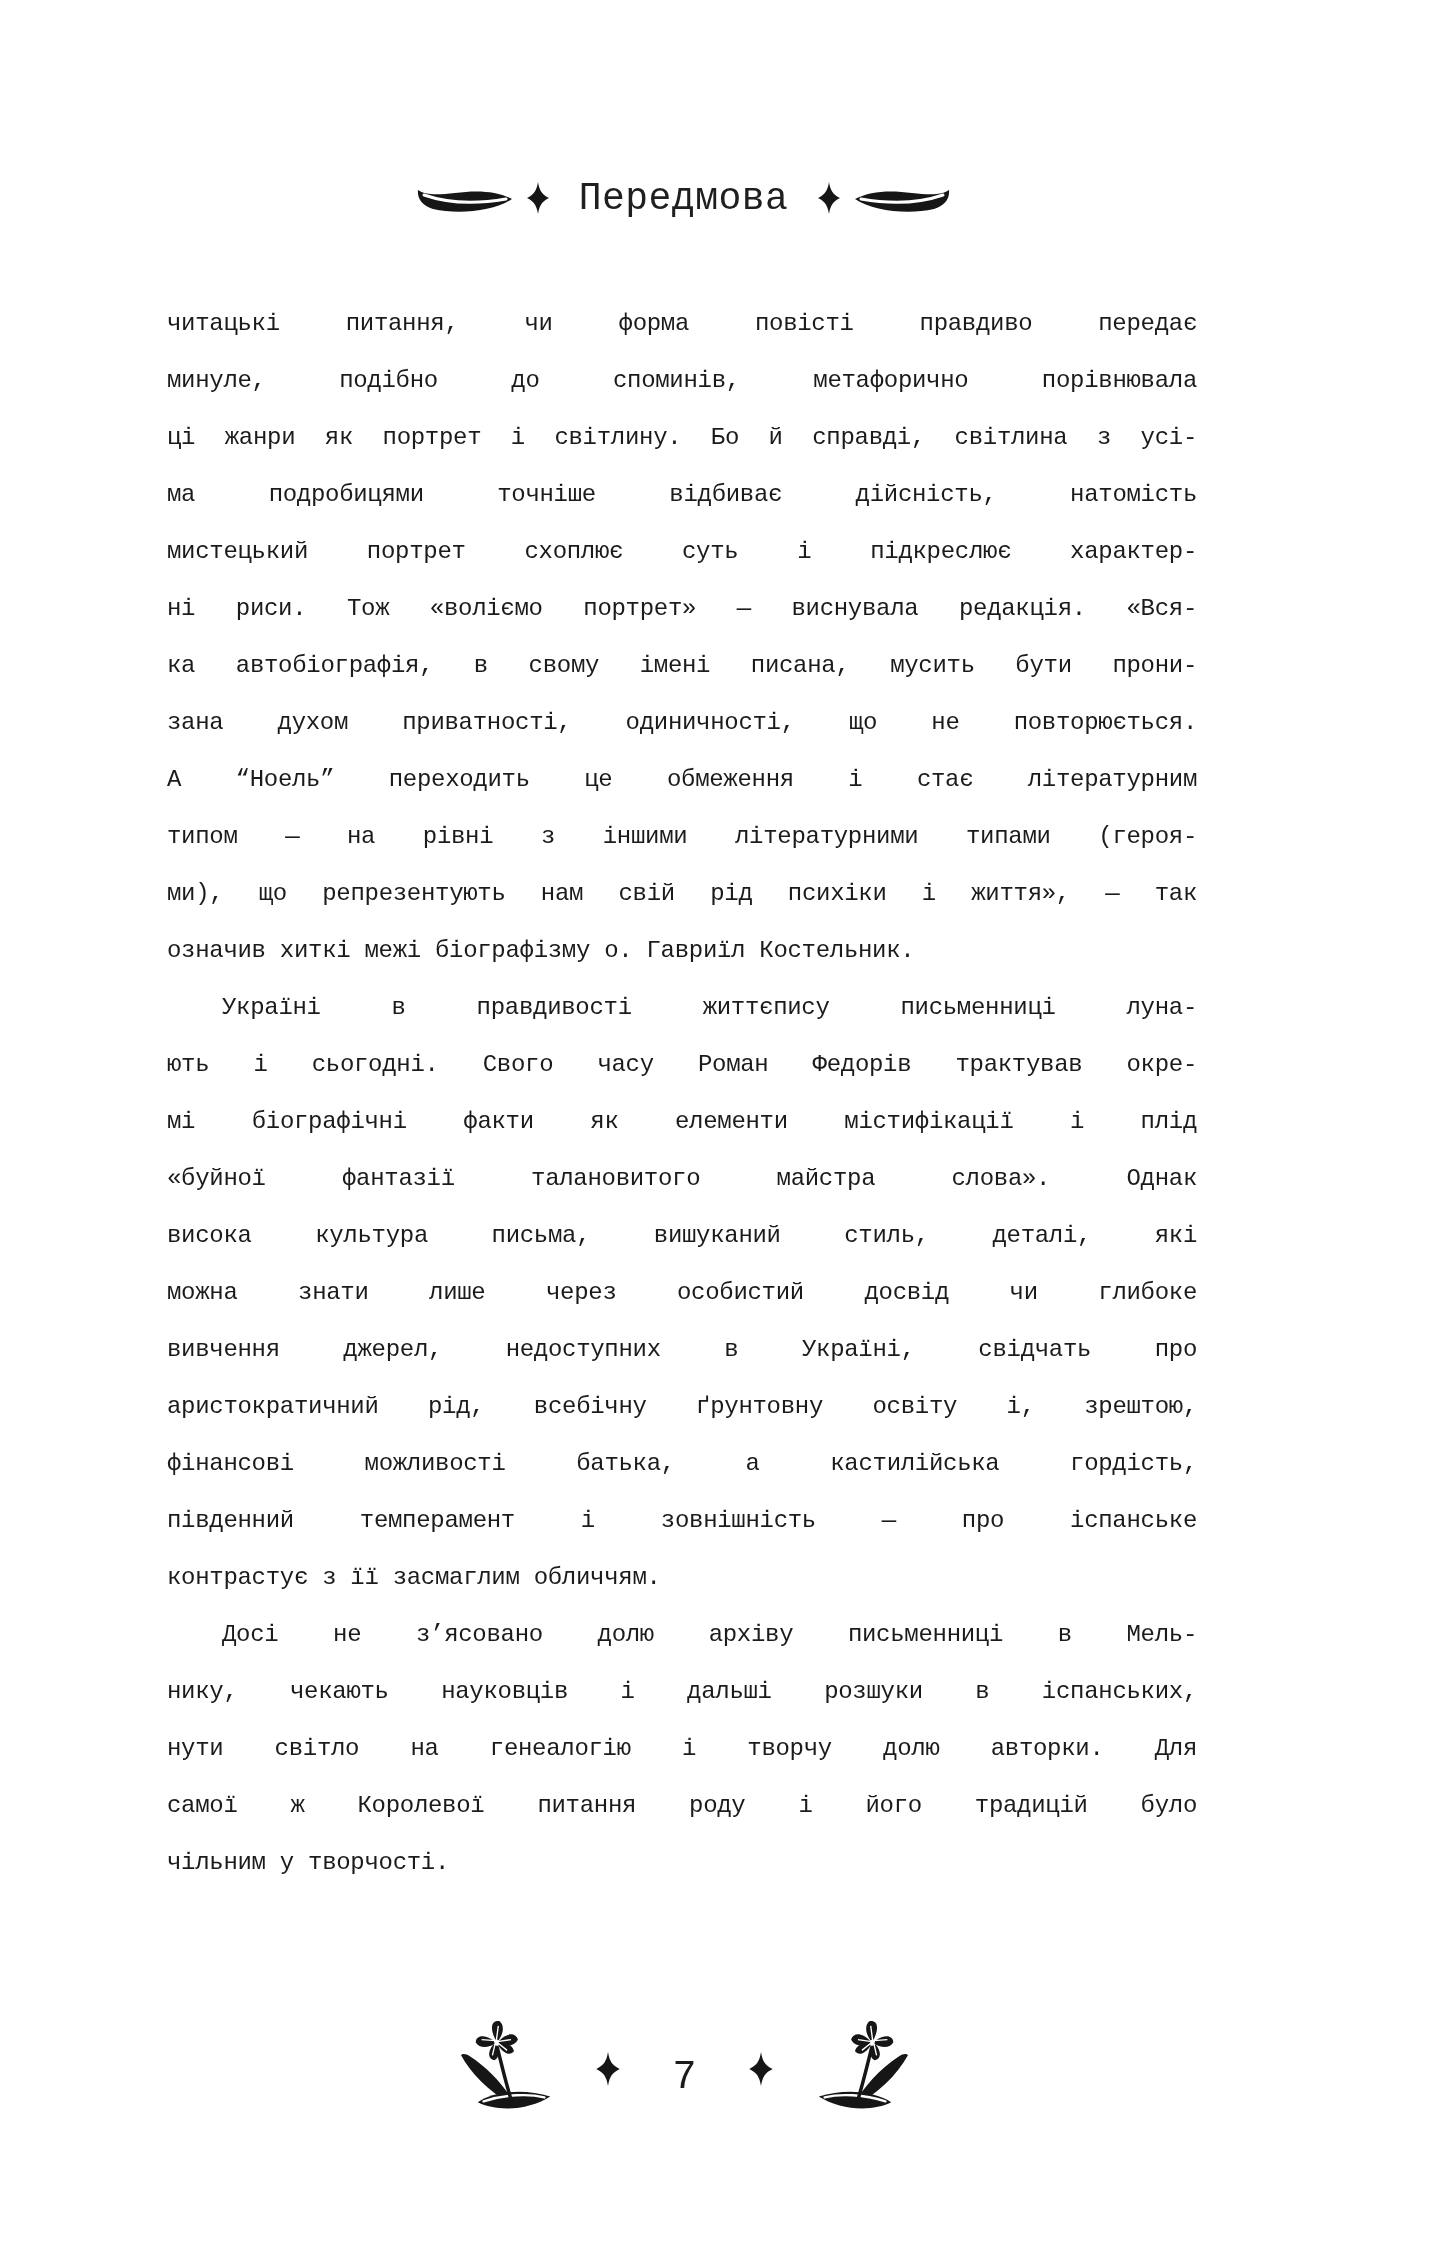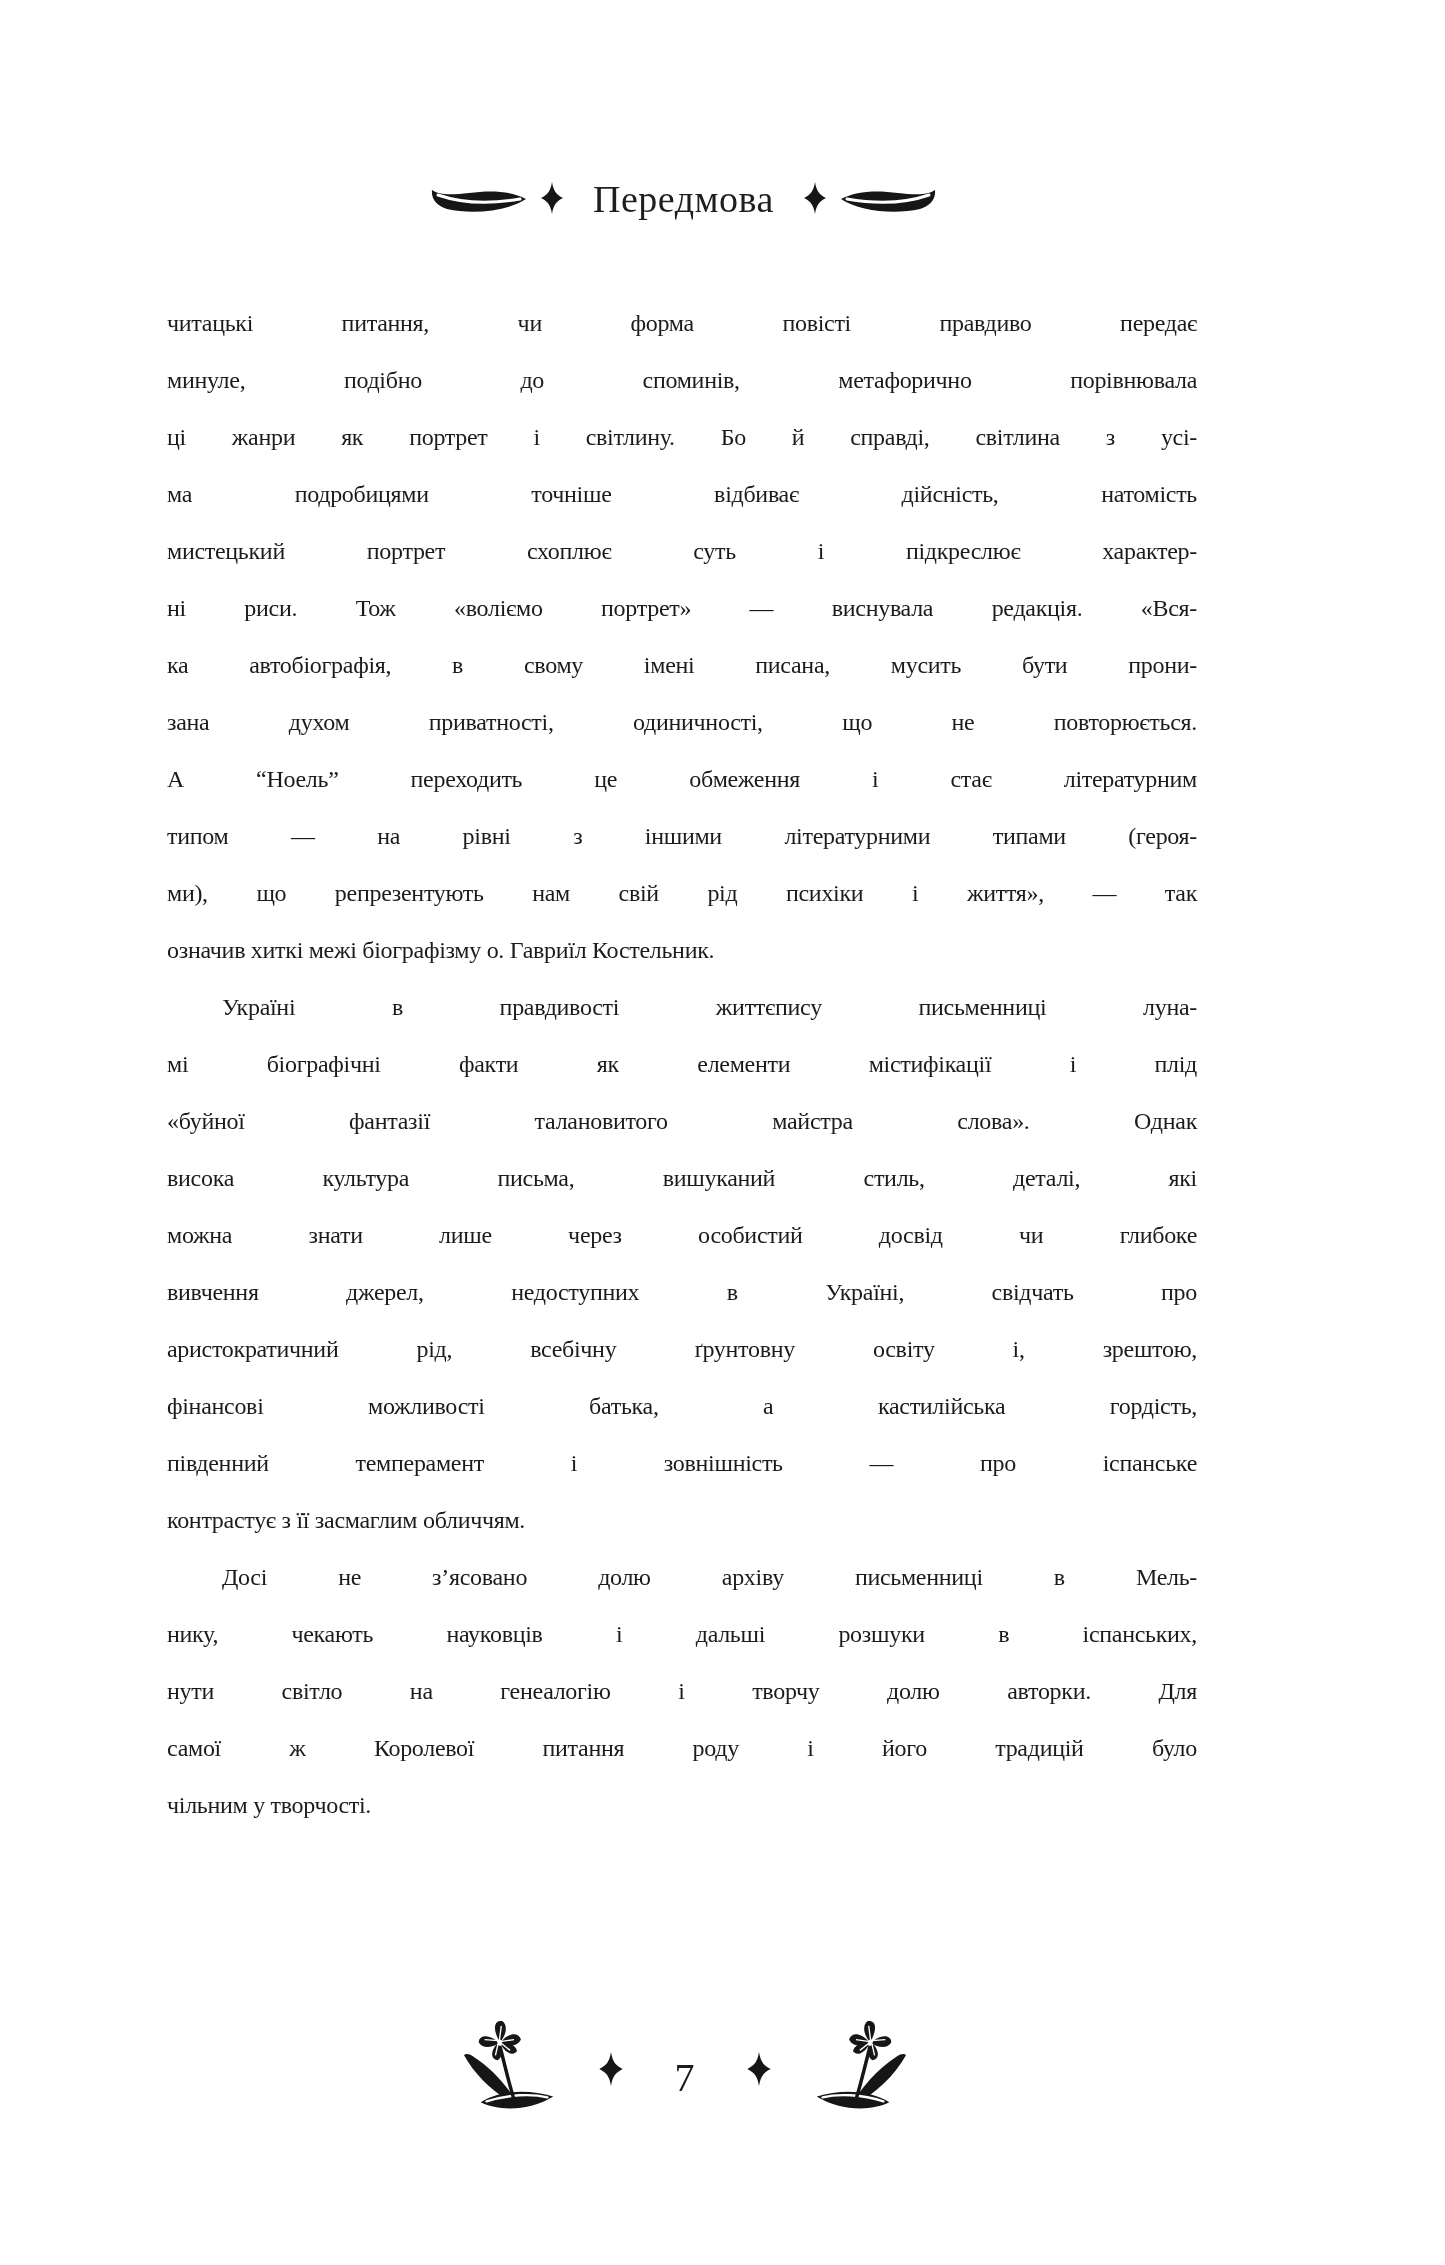--- a/index.html
+++ b/index.html
@@ -1,21 +1,21 @@
 <!DOCTYPE html>
 <html lang="uk"><head>
 <meta charset="utf-8">
 <style>
   html,body{margin:0;padding:0;background:#e9e9e9;}
   .page{
     position:relative;
     width:1445px;height:2265px;
     background:#ffffff;
     overflow:hidden;
-    font-family:Liberation Serif, serif;
+    font-family:Liberation Mono, monospace;
   }
   
   .chapter-header{
     position:absolute;top:178px;left:0;width:100%;
     display:flex;justify-content:center;align-items:center;
     transform:translateX(-39px);
   }
   .chapter-title{
     font-size:38px;color:#1f1f1f;letter-spacing:.5px;
     margin:0 30px;line-height:1;padding-top:2px;
@@ -82,20 +82,21 @@
     <div class="line">ма подробицями точніше відбиває дійсність, натомість</div>
     <div class="line">мистецький портрет схоплює суть і підкреслює характер-</div>
     <div class="line">ні риси. Тож «воліємо портрет» — виснувала редакція. «Вся-</div>
     <div class="line">ка автобіографія, в свому імені писана, мусить бути прони-</div>
     <div class="line">зана духом приватності, одиничності, що не повторюється.</div>
     <div class="line">А “Ноель” переходить це обмеження і стає літературним</div>
     <div class="line">типом — на рівні з іншими літературними типами (героя-</div>
     <div class="line">ми), що репрезентують нам свій рід психіки і життя», — так</div>
     <div class="line pend">означив хиткі межі біографізму о. Гавриїл Костельник.</div>
     <div class="line indent">Україні в правдивості життєпису письменниці луна-</div>
+    <div class="line">ють і сьогодні. Свого часу Роман Федорів трактував окре-</div>
     <div class="line">мі біографічні факти як елементи містифікації і плід</div>
     <div class="line">«буйної фантазії талановитого майстра слова». Однак</div>
     <div class="line">висока культура письма, вишуканий стиль, деталі, які</div>
     <div class="line">можна знати лише через особистий досвід чи глибоке</div>
     <div class="line">вивчення джерел, недоступних в Україні, свідчать про</div>
     <div class="line">аристократичний рід, всебічну ґрунтовну освіту і, зрештою,</div>
     <div class="line">фінансові можливості батька, а кастилійська гордість,</div>
     <div class="line">південний темперамент і зовнішність — про іспанське</div>
     <div class="line pend">контрастує з її засмаглим обличчям.</div>
     <div class="line indent">Досі не з’ясовано долю архіву письменниці в Мель-</div>

